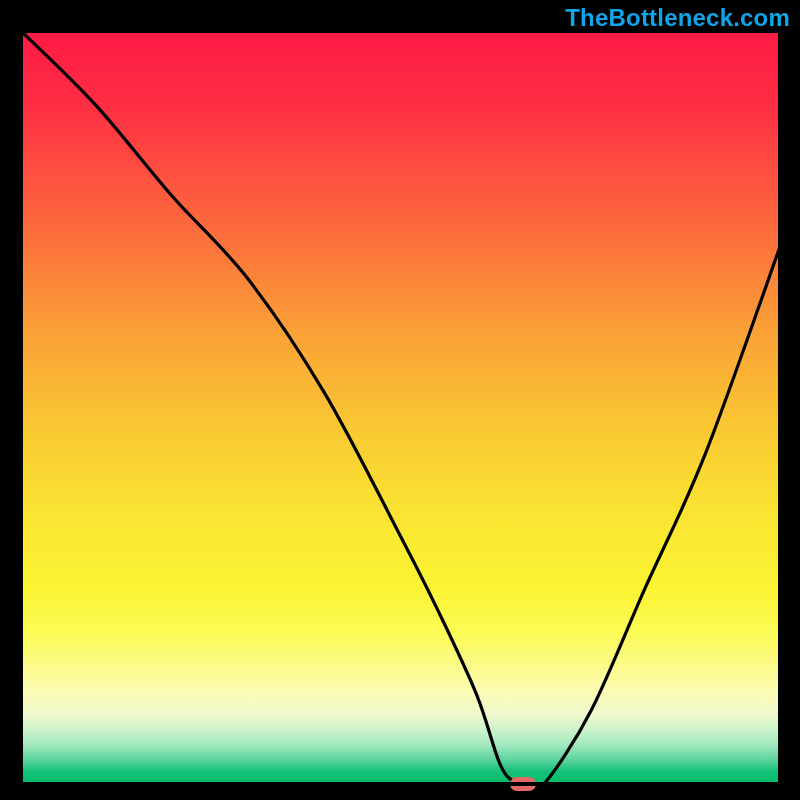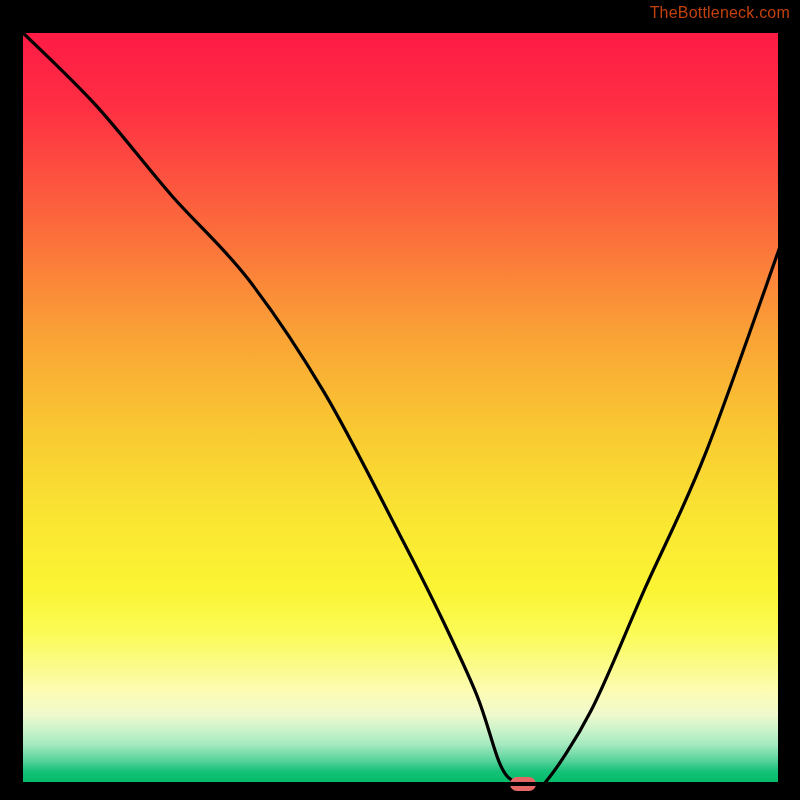--- a/index.html
+++ b/index.html
@@ -12,23 +12,23 @@
   }
   .container {
     position: relative;
     width: 800px;
     height: 800px;
   }
   .attribution {
     position: absolute;
     top: 4px;
     right: 10px;
-    color: #c2410c;
-    font-size: 16px;
-    font-weight: normal;
+    color: #0ea5e9;
+    font-size: 24px;
+    font-weight: bold;
     letter-spacing: 0.2px;
     z-index: 20;
   }
   .plot-frame {
     position: absolute;
     left: 19px;
     top: 29px;
     width: 763px;
     height: 757px;
     box-sizing: border-box;

